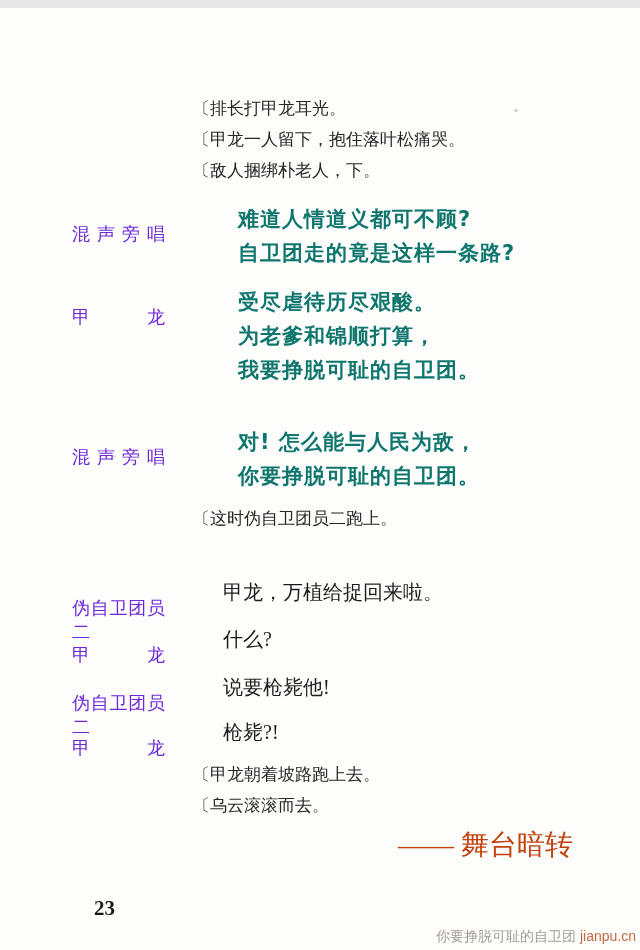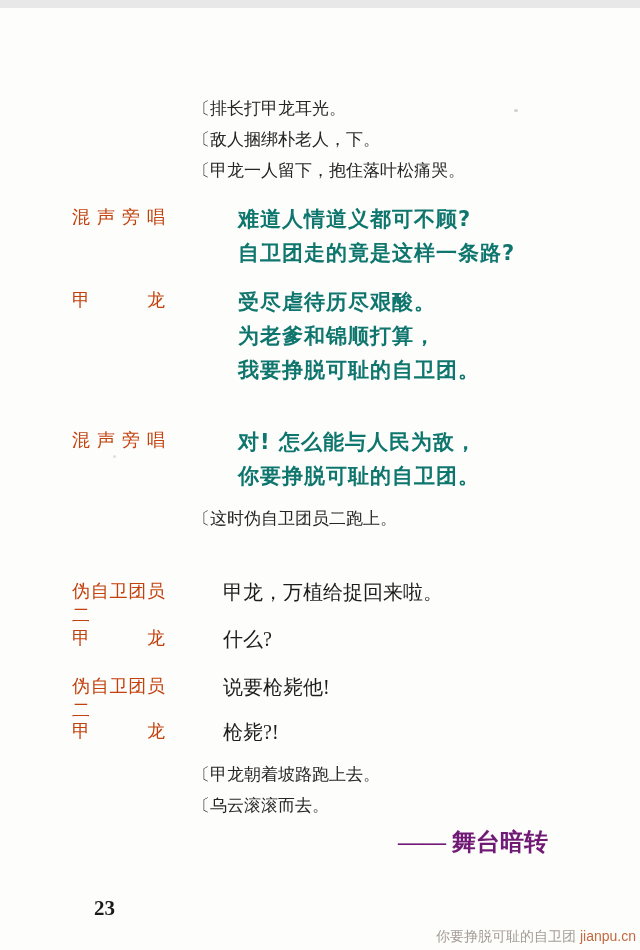--- a/index.html
+++ b/index.html
@@ -12,28 +12,28 @@
     overflow: hidden;
     font-family: "Liberation Serif", "DejaVu Serif", serif;
     color: #1d1d1d;
   }
   .block { position: absolute; left: 0; right: 0; }
 
   
   .speaker {
     position: absolute;
     left: 72px;
-    top: 3px;
+    top: 20px;
     width: 93px;
     font-size: 18px;
     letter-spacing: 0;
     text-align: justify;
     text-align-last: justify;
     text-justify: inter-character;
-    color: #c2410c;
+    color: #6d28d9;
     white-space: normal;
   }
 
   
   .direction-lines {
     position: absolute;
     left: 193px;
     font-size: 17px;
     line-height: 31px;
     color: #262626;
@@ -60,23 +60,23 @@
     font-size: 20px;
     line-height: 32px;
     color: #1d1d1d;
     white-space: nowrap;
   }
 
   .stage-note {
     position: absolute;
     left: 398px;
     top: 818px;
-    font-size: 24px;
-    font-weight: 700;
-    color: #701a75;
+    font-size: 28px;
+    font-weight: 400;
+    color: #c2410c;
     white-space: nowrap;
   }
 
   .page-number {
     position: absolute;
     left: 94px;
     top: 888px;
     font-size: 21px;
     font-weight: 700;
     color: #1a1a1a;
@@ -98,22 +98,22 @@
   .speck-2 { left: 113px; top: 447px; width: 3px; height: 3px; opacity: .3; }
 </style>
 </head>
 <body>
 
 <div class="page">
 
   <div class="block" style="top:85px">
     <div class="direction-lines">
       <div>〔排长打甲龙耳光。</div>
+      <div>〔甲龙一人留下，抱住落叶松痛哭。</div>
       <div>〔敌人捆绑朴老人，下。</div>
-      <div>〔甲龙一人留下，抱住落叶松痛哭。</div>
     </div>
   </div>
 
   <div class="block" style="top:194px">
     <div class="speaker">混声旁唱</div>
     <div class="sung-lines">
       <div>难道人情道义都可不顾?</div>
       <div>自卫团走的竟是这样一条路?</div>
     </div>
   </div>

